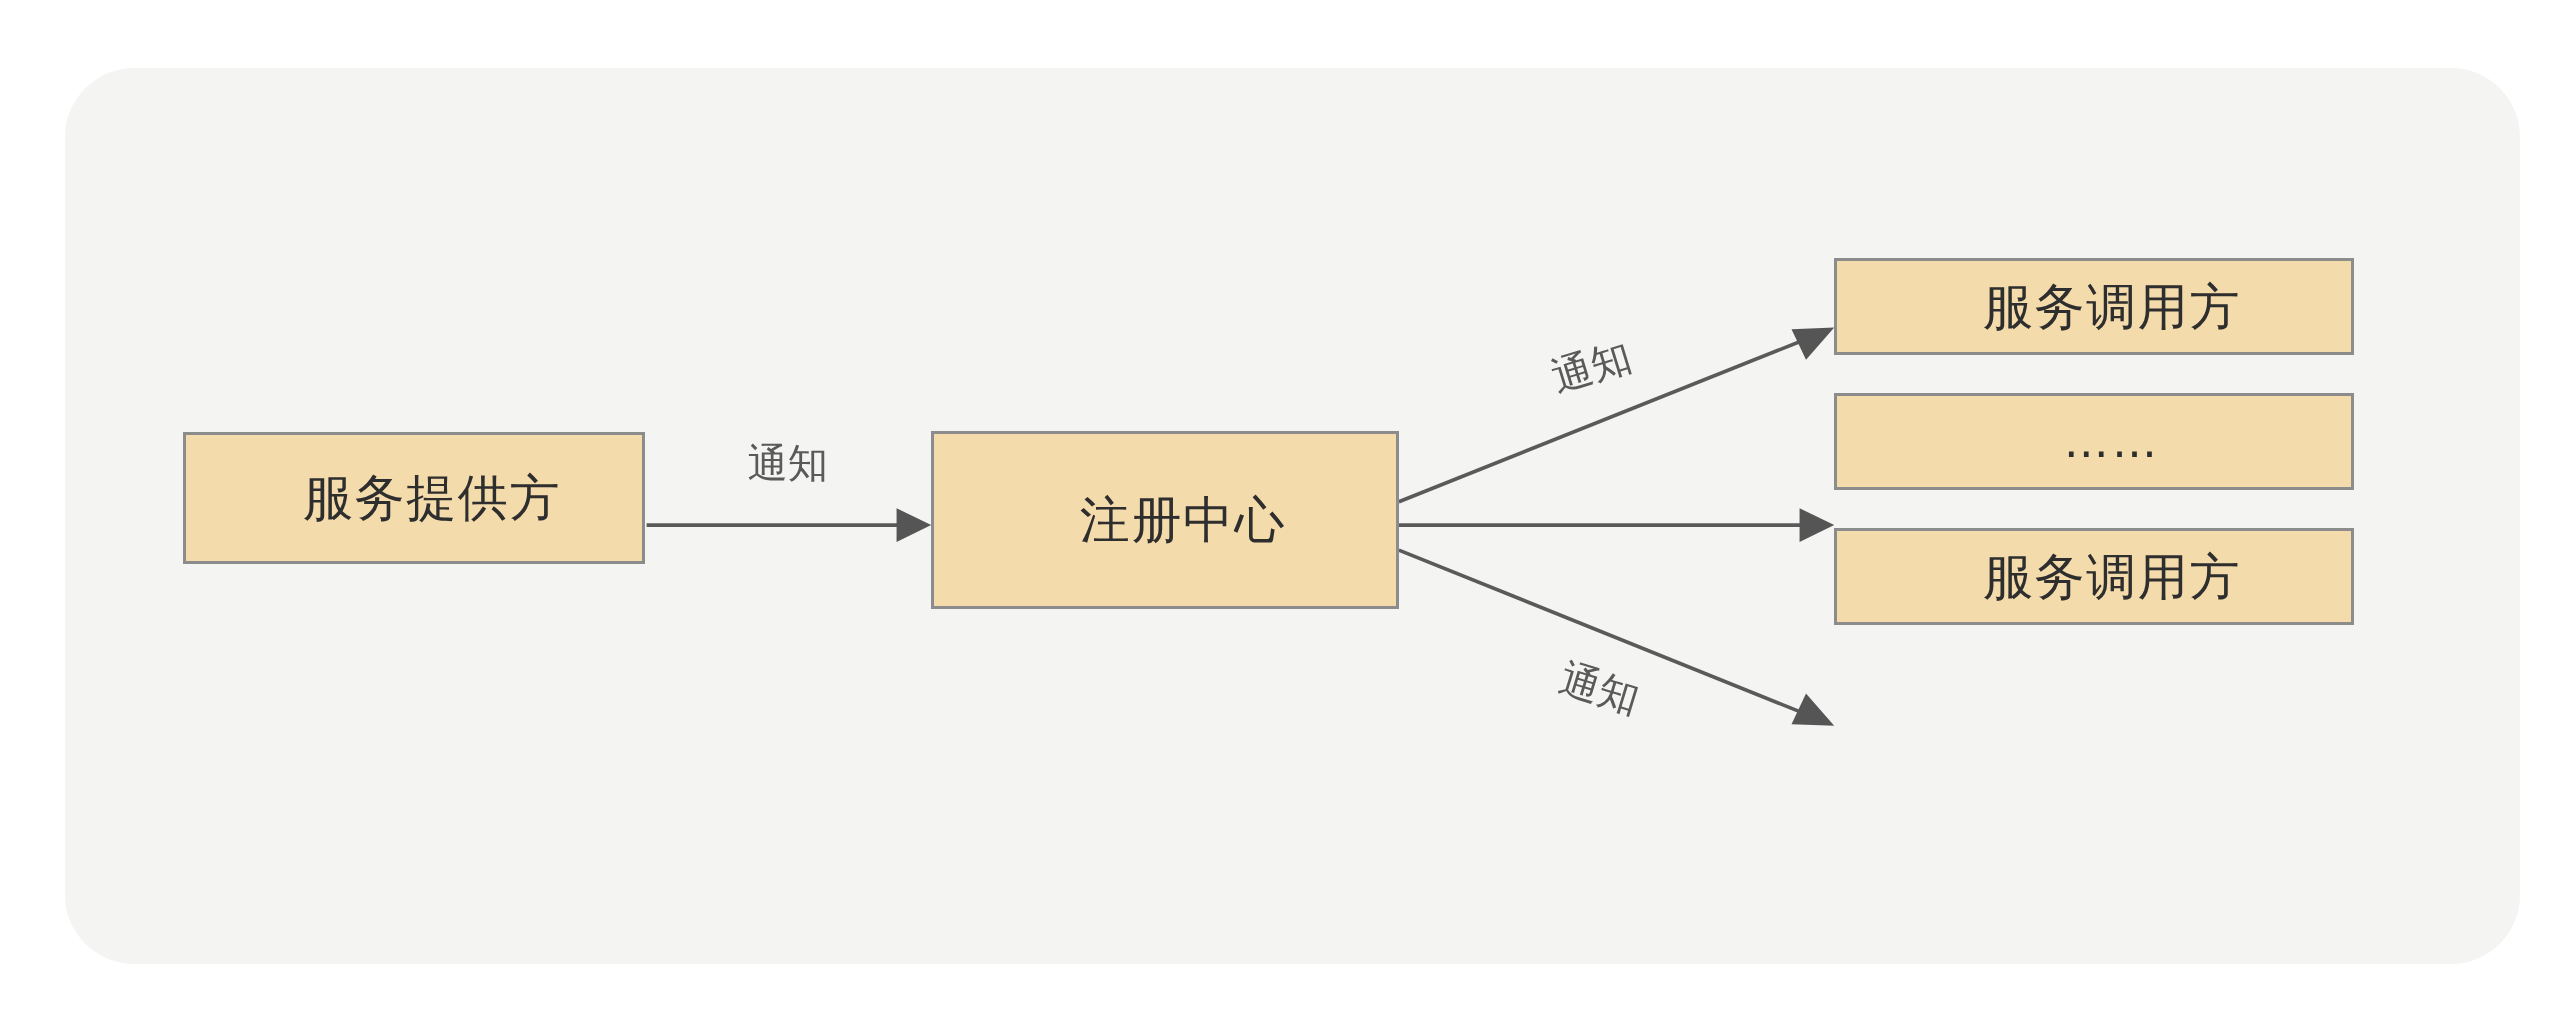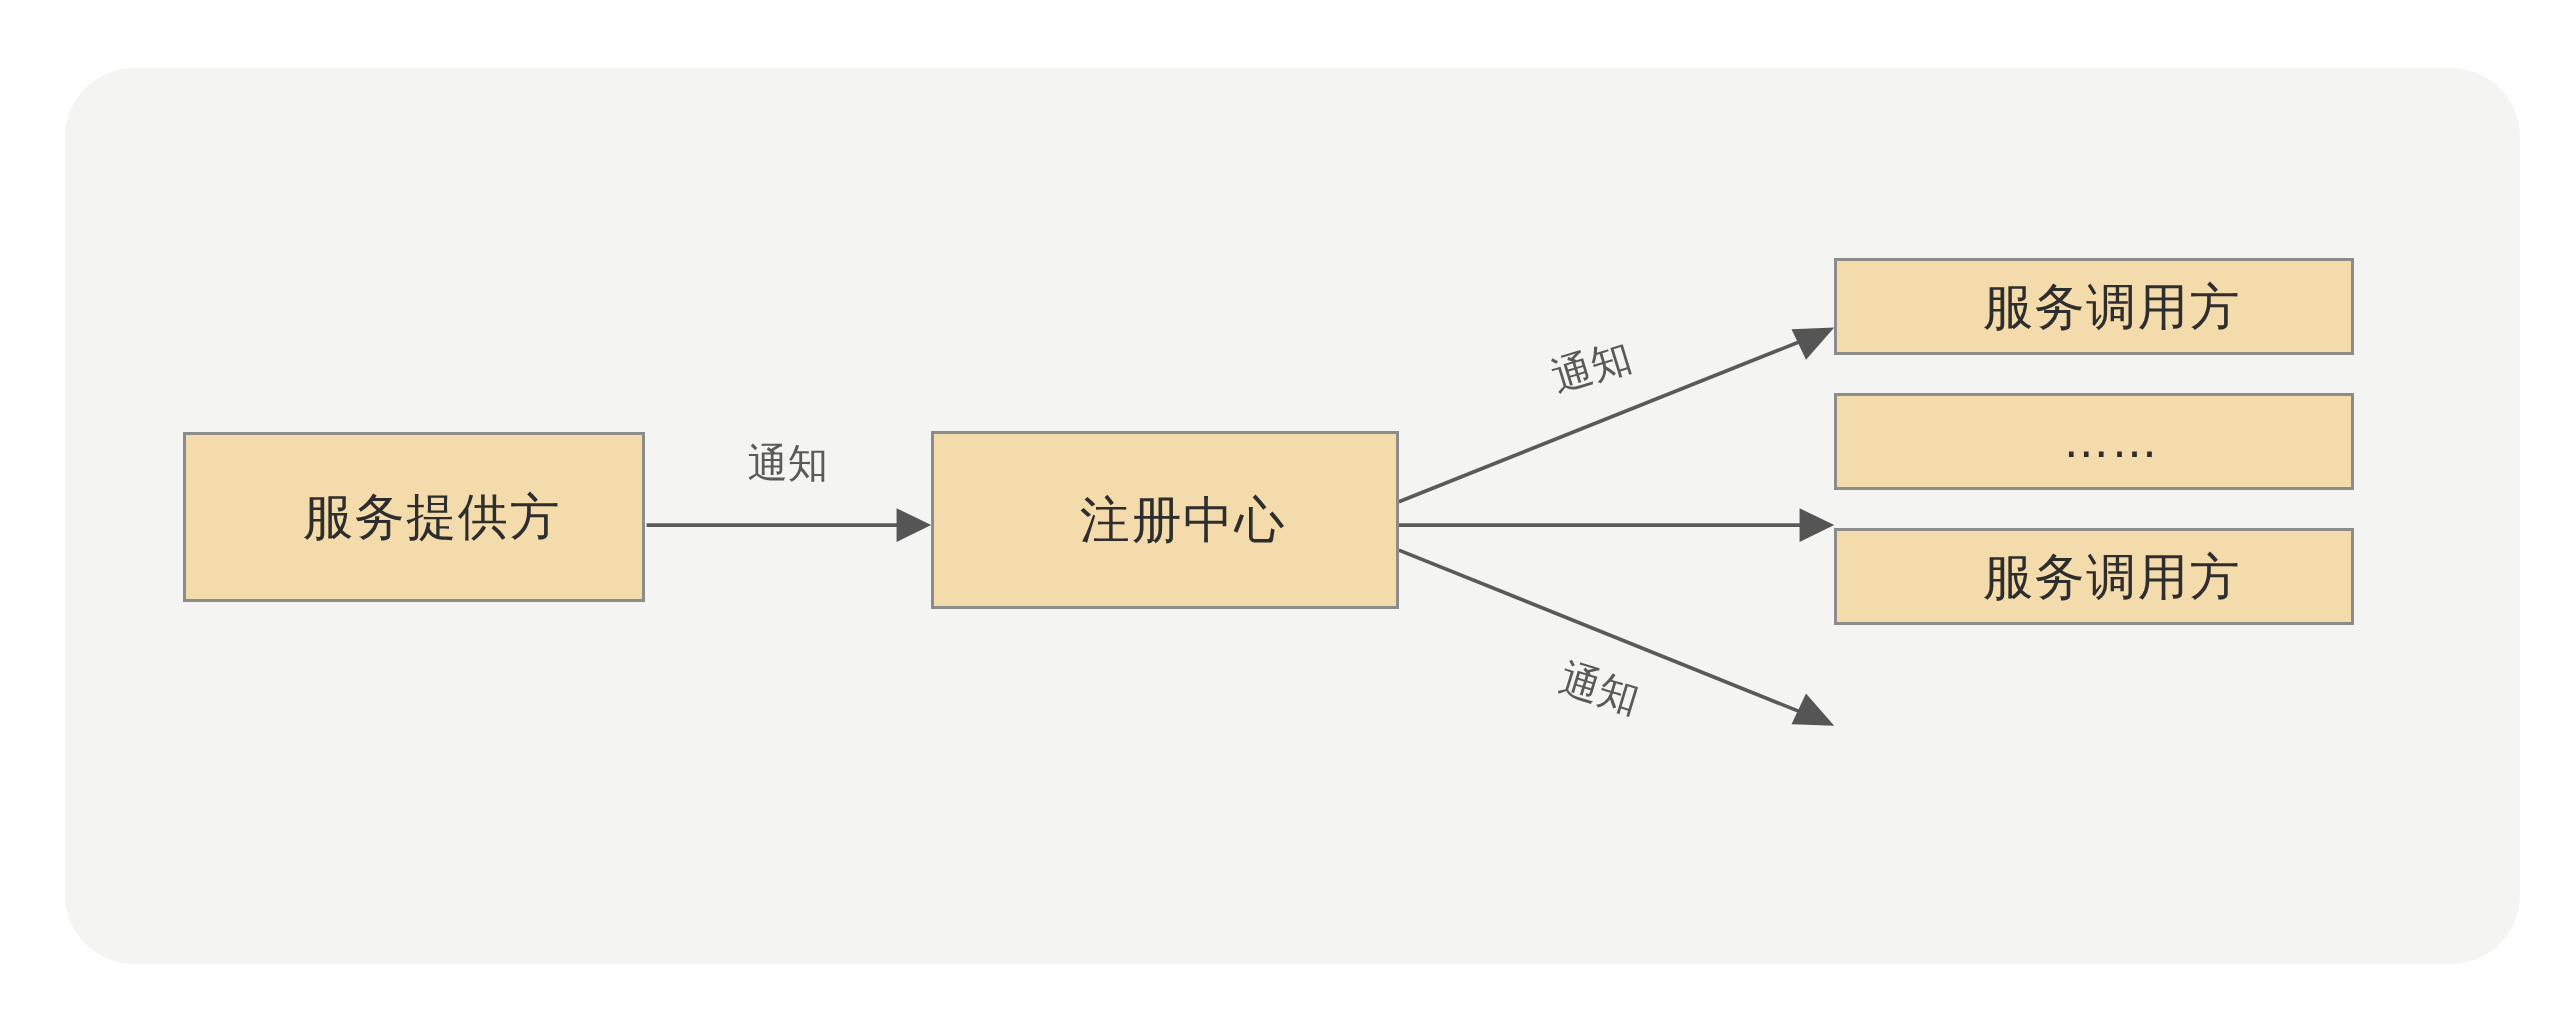--- a/index.html
+++ b/index.html
@@ -67,21 +67,21 @@
     color: #2e2e2e;
     font-size: 50px;
     line-height: 1;
     letter-spacing: 1.6px;
     white-space: nowrap;
   }
   .node-label.ellipsis {
     font-size: 45px;
     letter-spacing: 3.2px;
   }
-  #node-provider { left: 183px; top: 432px; width: 462px; height: 170px; }
+  #node-provider { left: 183px; top: 432px; width: 462px; height: 132px; }
   #node-registry { left: 931px; top: 431px; width: 468px; height: 178px; }
   #node-consumer-1 { left: 1834px; top: 258px; width: 520px; height: 97px; }
   #node-consumer-ellipsis { left: 1834px; top: 393px; width: 520px; height: 97px; }
   #node-consumer-2 { left: 1834px; top: 528px; width: 520px; height: 97px; }
 </style>
 </head>
 <body>
 
 <div id="stage">
 

